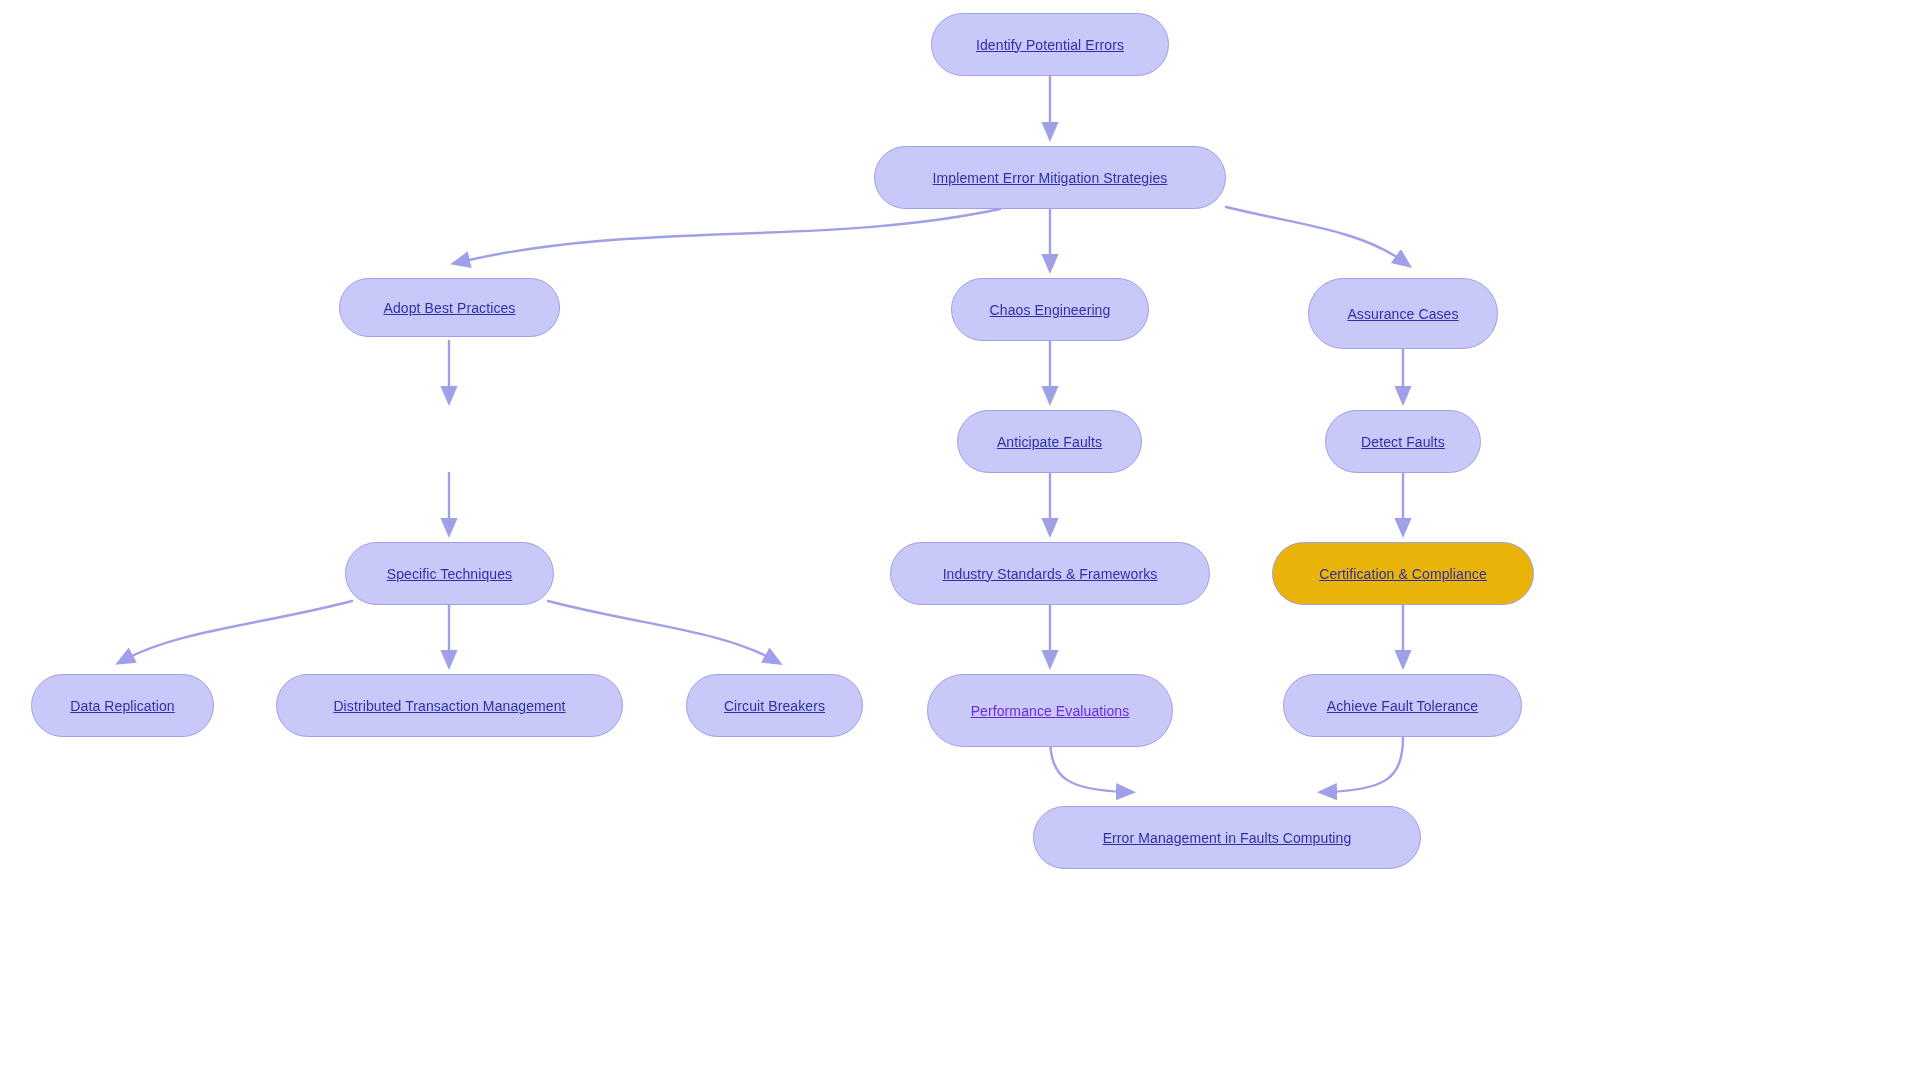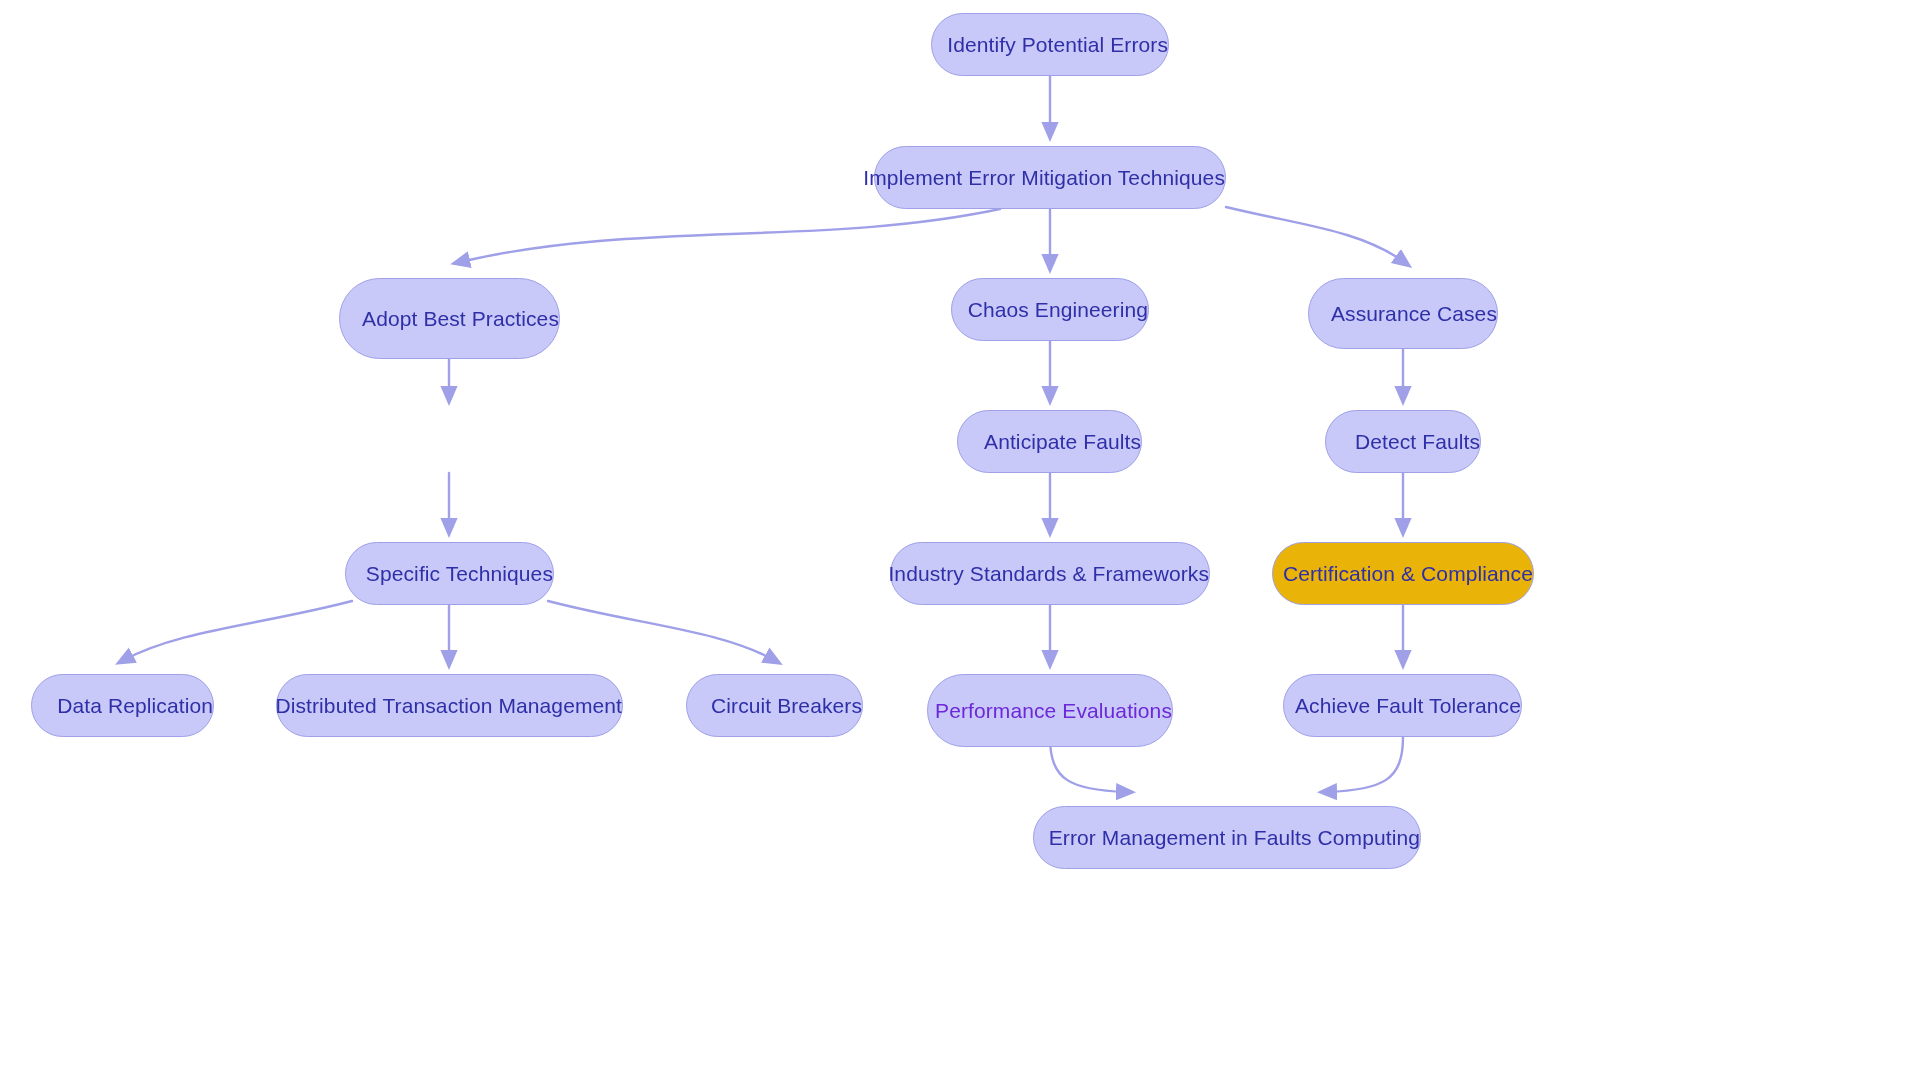--- a/index.html
+++ b/index.html
@@ -36,33 +36,34 @@
     top: 0;
     width: 1920px;
     height: 1080px;
   }
 
   .node {
     position: absolute;
     box-sizing: border-box;
     display: flex;
     align-items: center;
-    justify-content: flex-end;
+    justify-content: center;
     background: #c8c9f8;
     border: 1.6px solid #9fa0e8;
     border-radius: 9999px;
     color: #2f2fa8;
     font-family: "Liberation Sans", sans-serif;
-    font-size: 21px;
+    font-size: 14px;
     font-weight: 400;
     letter-spacing: 0.1px;
     white-space: nowrap;
     text-align: center;
     line-height: 1;
     cursor: pointer;
+    text-decoration: underline;
   }
 
   .node-label {
     display: block;
     pointer-events: none;
   }
 </style>
 </head>
 <body>
 
@@ -93,23 +94,23 @@
         <path d="M 1050 737 C 1050 780 1070 790 1126 792" fill="none" stroke="#9fa0e8" stroke-width="2.4" stroke-linecap="round" marker-end="url(#arrowhead)"></path>
         <path d="M 1403 737 C 1403 780 1383 790 1327 792" fill="none" stroke="#9fa0e8" stroke-width="2.4" stroke-linecap="round" marker-end="url(#arrowhead)"></path>
       </g>
   </svg>
 
   <div id="node-layer">
       <div class="node" style="left: 931px; top: 13px; width: 238px; height: 63px; background: rgb(200, 201, 248); border-color: rgb(159, 160, 232); color: rgb(47, 47, 168);">
         <span class="node-label">Identify Potential Errors</span>
       </div>
       <div class="node" style="left: 874px; top: 146px; width: 352px; height: 63px; background: rgb(200, 201, 248); border-color: rgb(159, 160, 232); color: rgb(47, 47, 168);">
-        <span class="node-label">Implement Error Mitigation Techniques</span>
+        <span class="node-label">Implement Error Mitigation Strategies</span>
       </div>
-      <div class="node" style="left: 339px; top: 278px; width: 221px; height: 81px; background: rgb(200, 201, 248); border-color: rgb(159, 160, 232); color: rgb(47, 47, 168);">
+      <div class="node" style="left: 339px; top: 278px; width: 221px; height: 59px; background: rgb(200, 201, 248); border-color: rgb(159, 160, 232); color: rgb(47, 47, 168);">
         <span class="node-label">Adopt Best Practices</span>
       </div>
       <div class="node" style="left: 951px; top: 278px; width: 198px; height: 63px; background: rgb(200, 201, 248); border-color: rgb(159, 160, 232); color: rgb(47, 47, 168);">
         <span class="node-label">Chaos Engineering</span>
       </div>
       <div class="node" style="left: 1308px; top: 278px; width: 190px; height: 71px; background: rgb(200, 201, 248); border-color: rgb(159, 160, 232); color: rgb(47, 47, 168);">
         <span class="node-label">Assurance Cases</span>
       </div>
       <div class="node" style="left: 957px; top: 410px; width: 185px; height: 63px; background: rgb(200, 201, 248); border-color: rgb(159, 160, 232); color: rgb(47, 47, 168);">
         <span class="node-label">Anticipate Faults</span>

